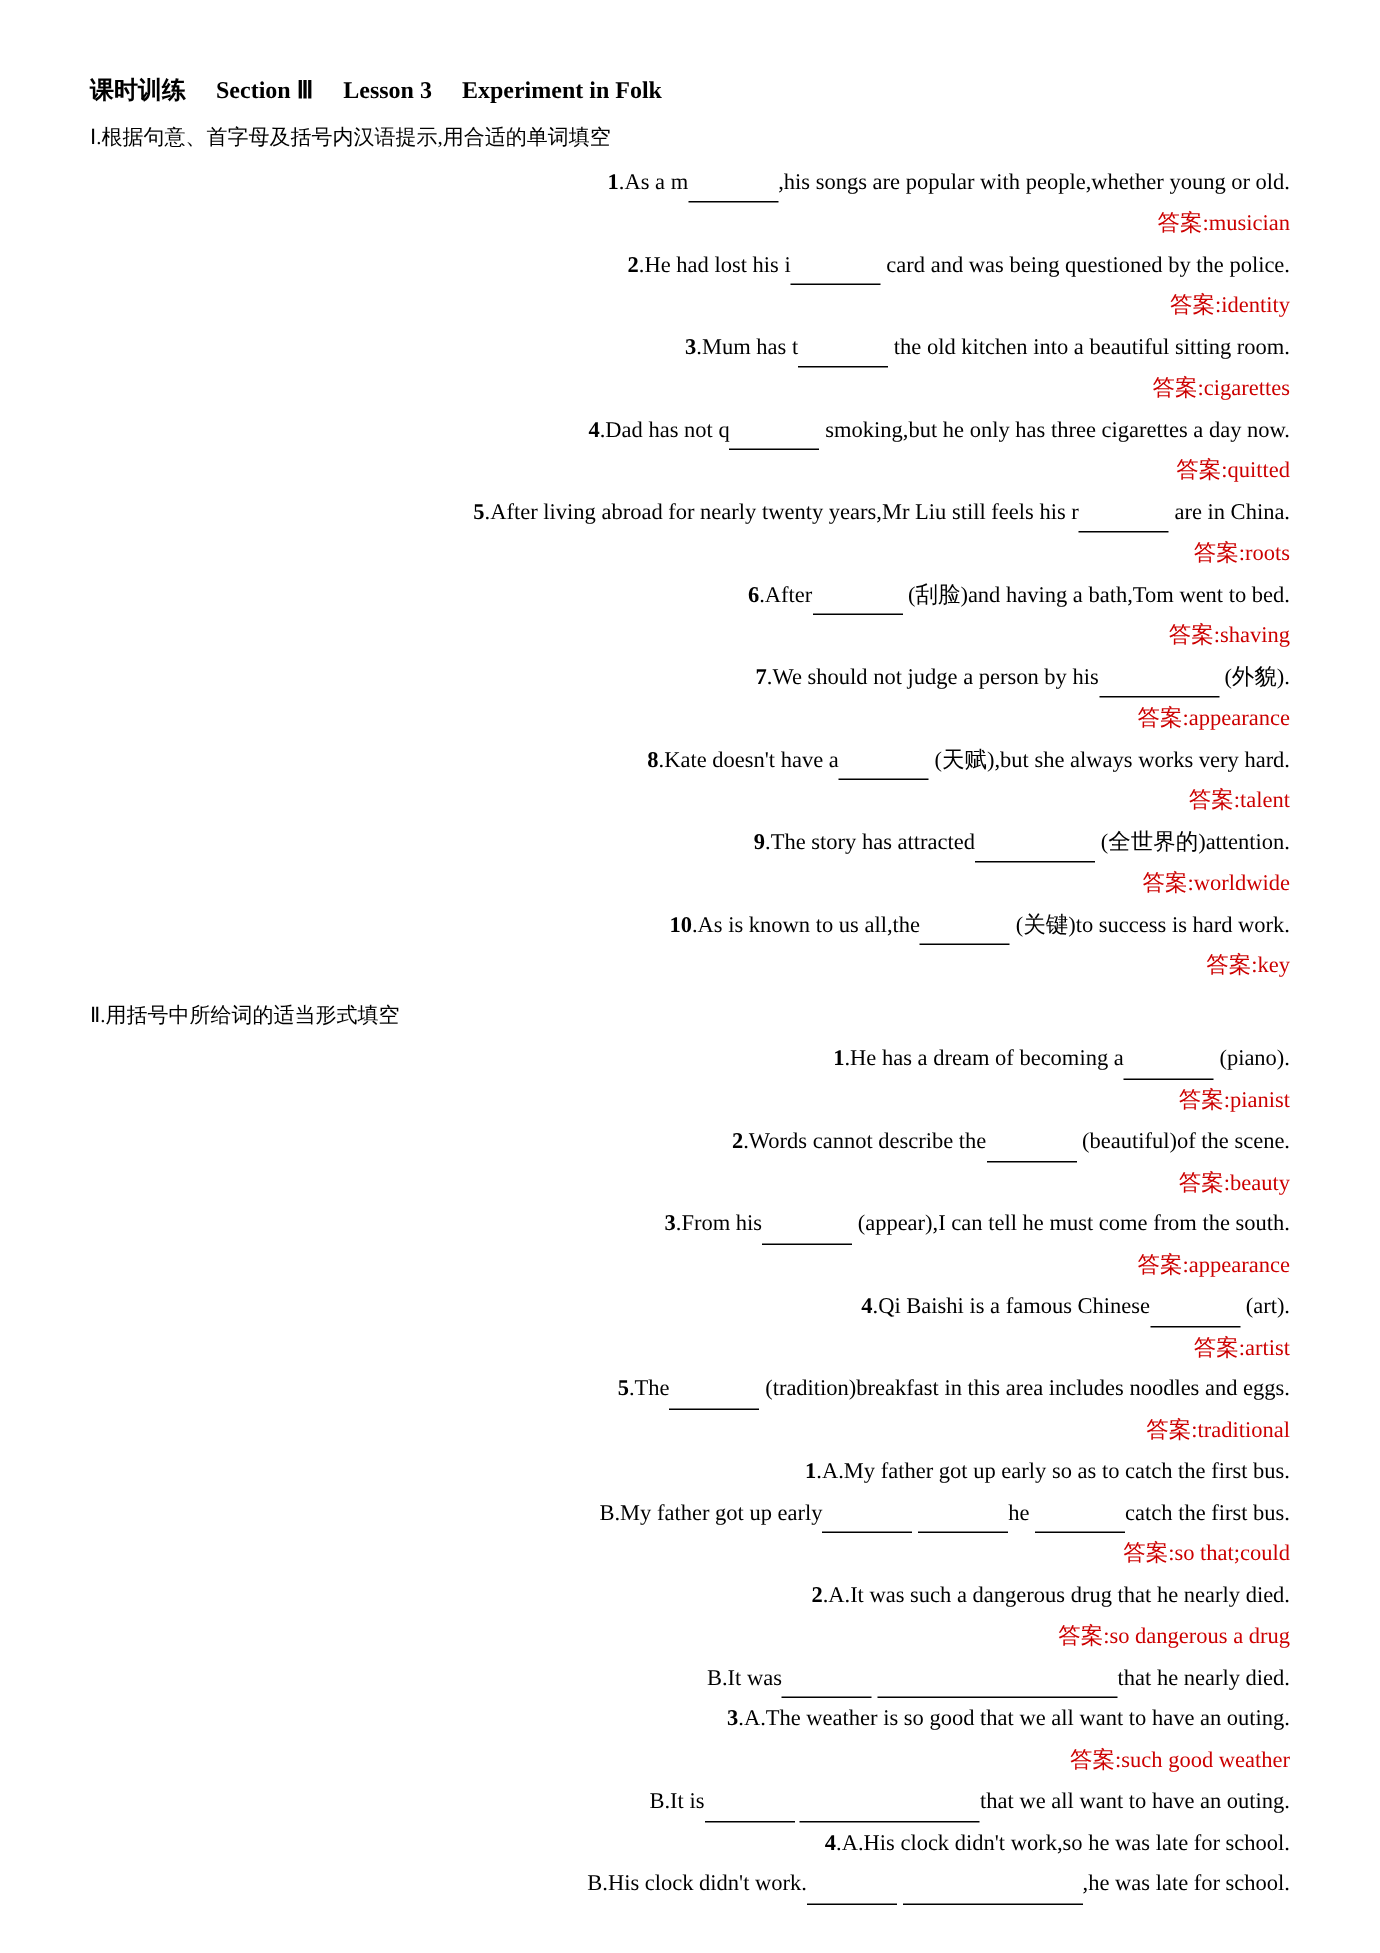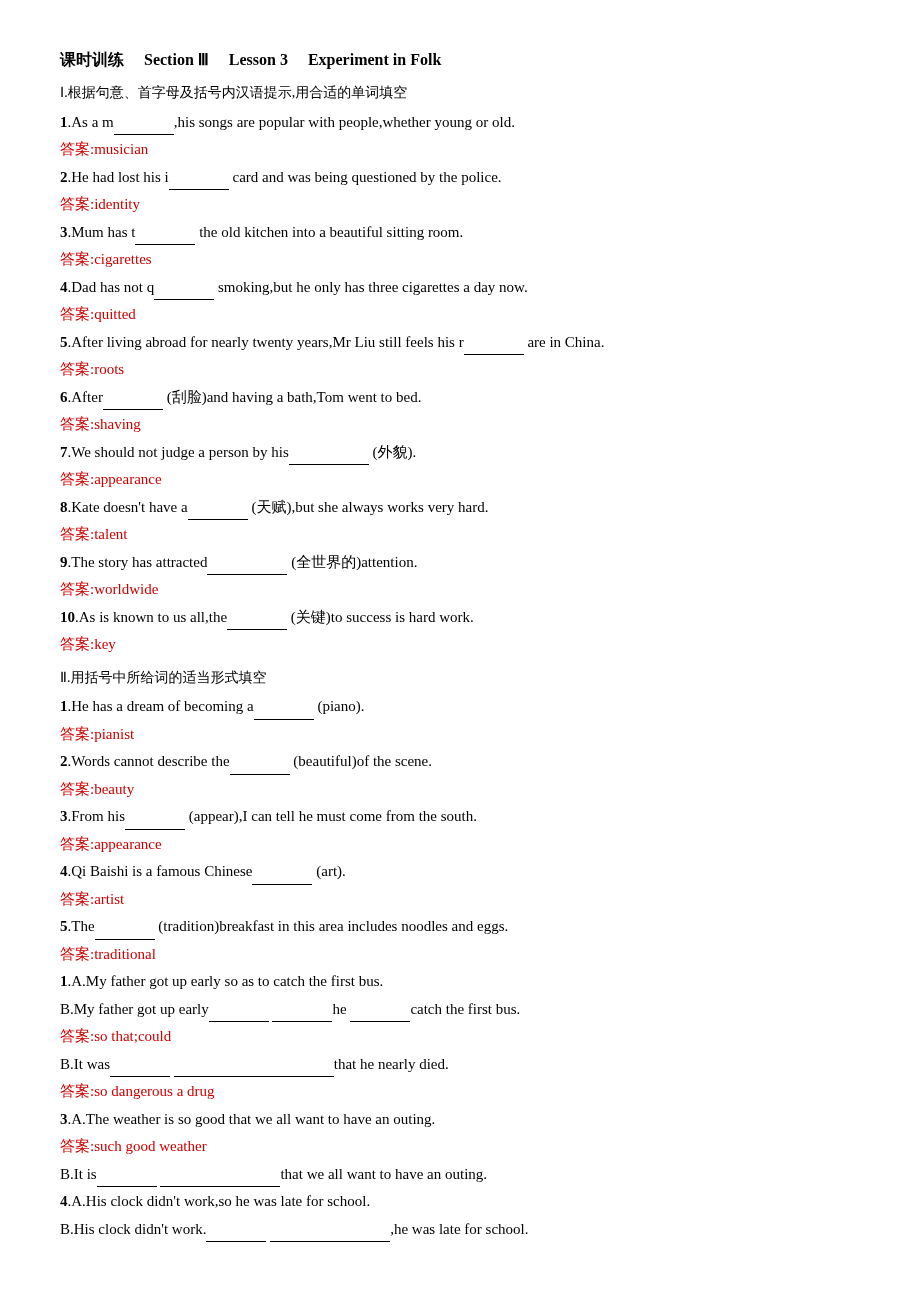--- a/index.html
+++ b/index.html
@@ -27,20 +27,21 @@
       font-weight: normal;
     }
     .section-header {
       font-size: 14px;
       margin-top: 8px;
       margin-bottom: 4px;
     }
     .question {
       margin-bottom: 2px;
       line-height: 1.7;
+      text-align: right;
     }
     .blank {
       display: inline-block;
       border-bottom: 1px solid #000;
       min-width: 80px;
       height: 16px;
       vertical-align: bottom;
     }
     .blank-sm {
       min-width: 60px;
@@ -153,23 +154,26 @@
 
   <p class="question">
     <strong>1</strong>.A.My father got up early so as to catch the first bus.
   </p>
   <p class="question">
     B.My father got up early<span class="blank blank-sm"></span> <span class="blank blank-sm"></span>he <span class="blank blank-sm"></span>catch the first bus.
   </p>
   <p class="question answer">答案:so that;could</p>
 
   <p class="question">
+    <strong>2</strong>.A.It was such a dangerous drug that he nearly died.
+  </p>
+  <p class="question answer">答案:so dangerous a drug</p>
+  <p class="question">
     B.It was<span class="blank blank-sm"></span> <span class="blank blank-xl"></span>that he nearly died.
   </p>
-  <p class="question answer">答案:so dangerous a drug</p>
 
   <p class="question">
     <strong>3</strong>.A.The weather is so good that we all want to have an outing.
   </p>
   <p class="question answer">答案:such good weather</p>
   <p class="question">
     B.It is<span class="blank blank-sm"></span> <span class="blank blank-lg"></span>that we all want to have an outing.
   </p>
 
   <p class="question">

